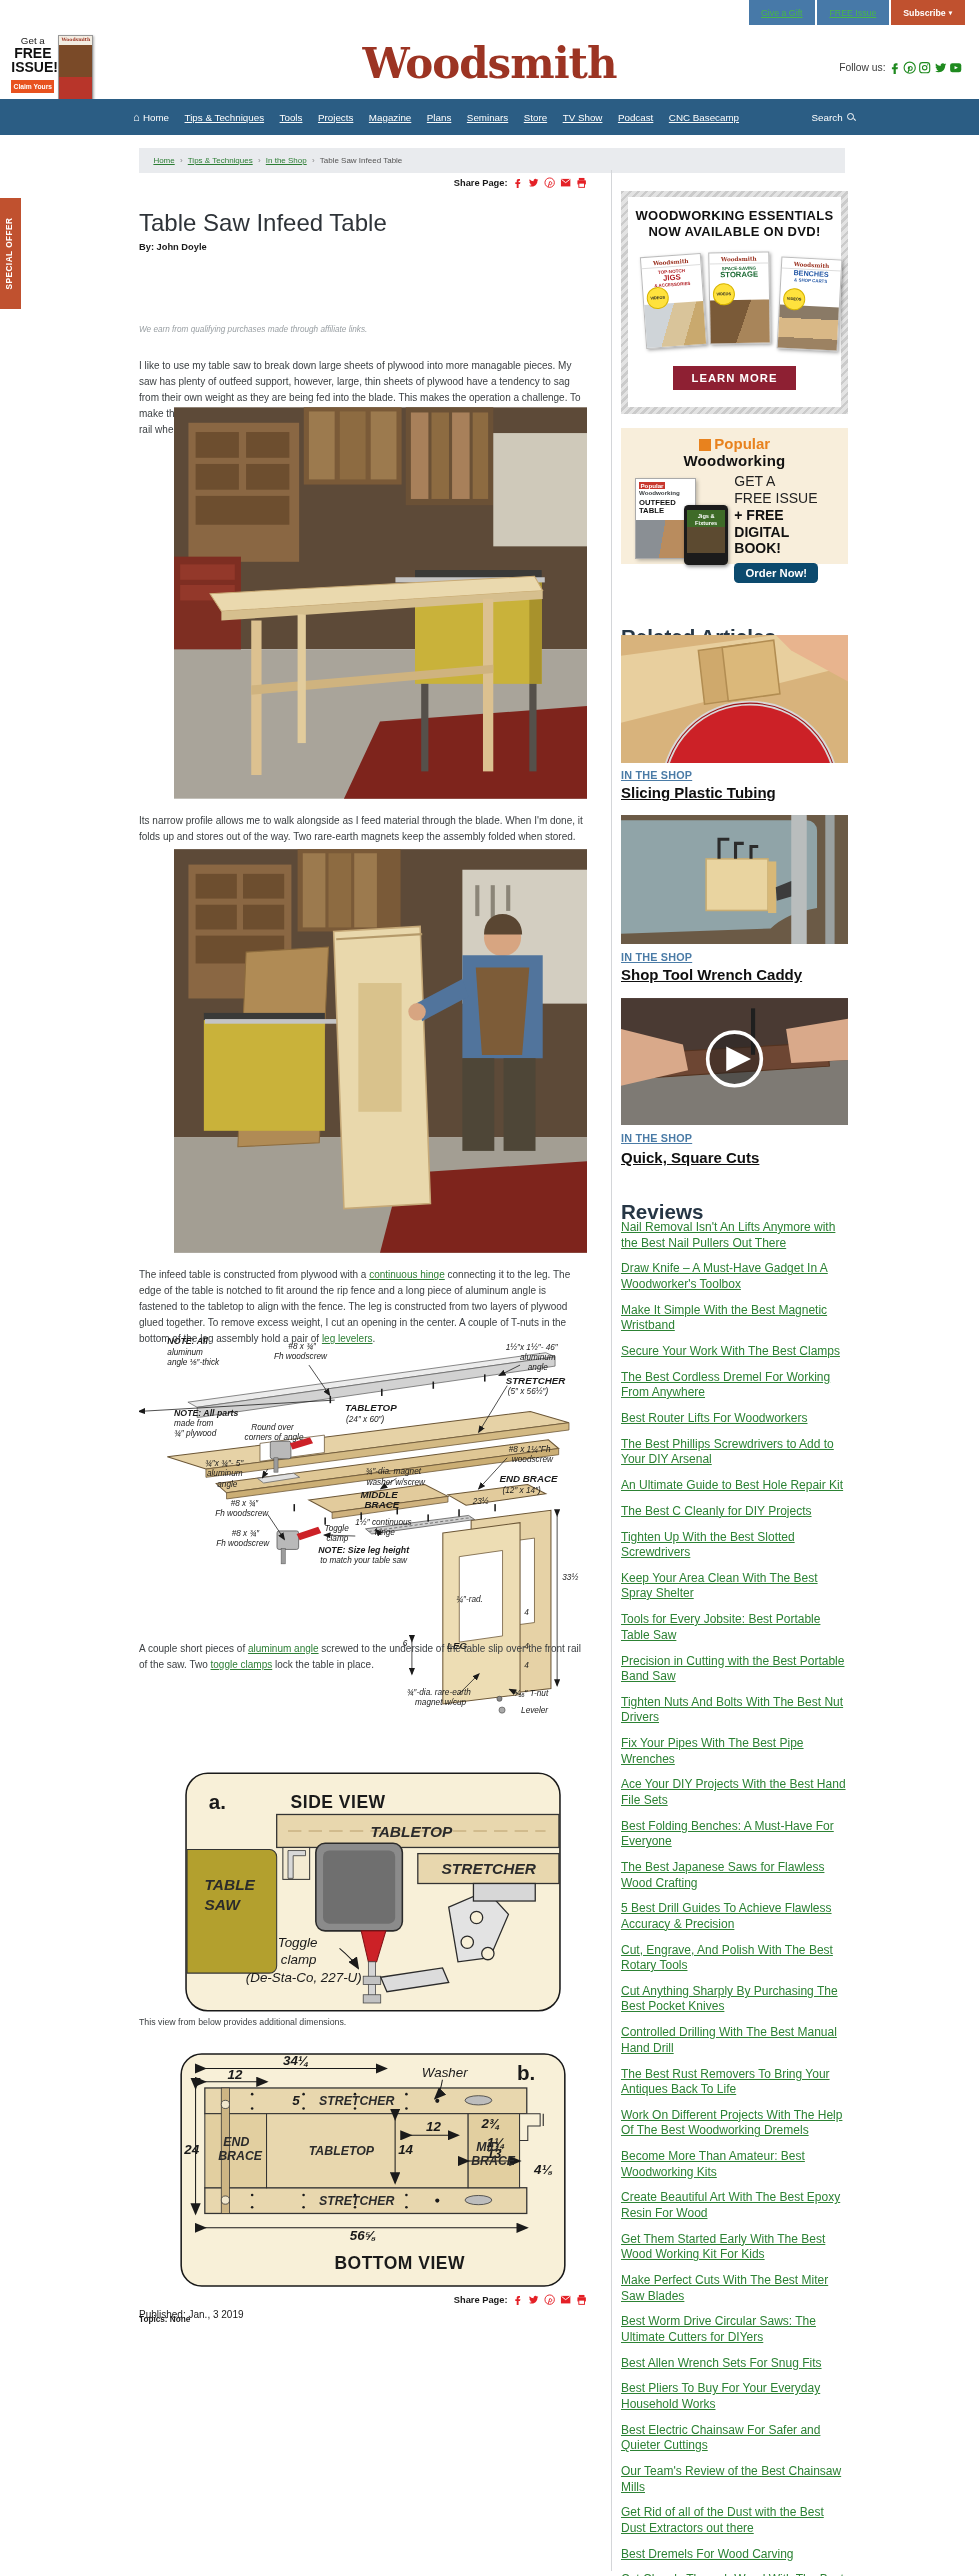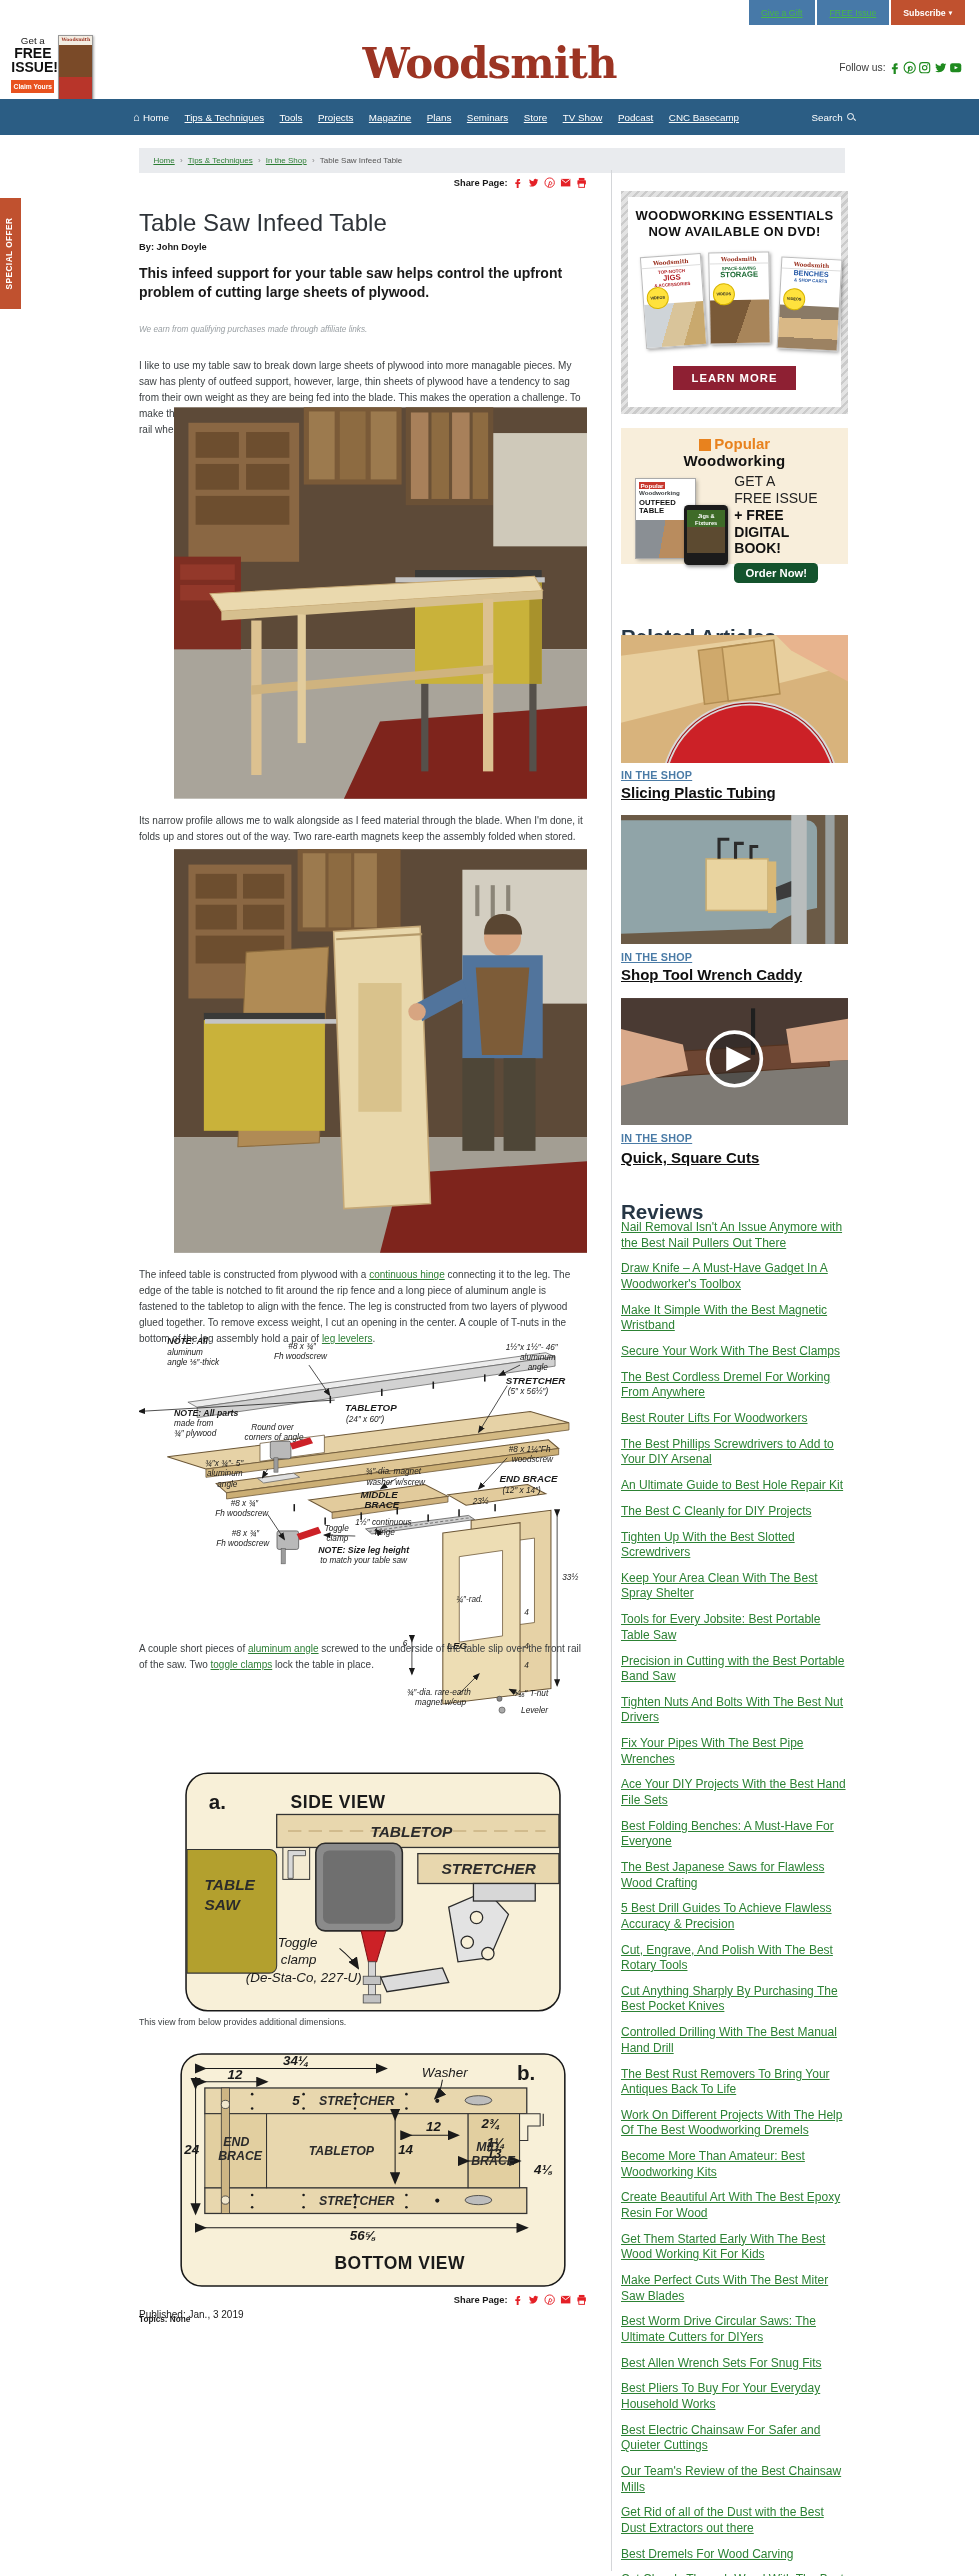--- a/index.html
+++ b/index.html
@@ -115,21 +115,21 @@
   .magcover .mb{font-size:6.2px;font-weight:800;}
   .magcover .mb .red{background:#c8372d;color:#fff;padding:0 1.5px;}
   .magcover .mh{font-size:7.7px;font-weight:800;color:#111;margin-top:3.1px;line-height:8.2px;}
   .magcover .mart{position:absolute;left:0;right:0;bottom:0;height:38px;background:linear-gradient(100deg,#8a8f94 0 45%,#b98c5e 45%);}
   .magcover .mnote{position:absolute;left:2.1px;bottom:30px;font-size:4.1px;color:#b01f24;font-weight:bold;}
   .tablet{position:absolute;left:56px;top:32px;width:44px;height:60px;background:#1b1b1b;border-radius:4.6px;box-shadow:1px 1.5px 3.6px rgba(0,0,0,.4);padding:4.6px 3.1px;box-sizing:border-box;}
   .tablet .screen{width:100%;height:43px;background:linear-gradient(#3e6b28 0 40%,#5c4a30 40%);color:#fff;text-align:center;font-size:5.7px;font-weight:bold;padding-top:3.1px;box-sizing:border-box;line-height:6.7px;}
   .ad2-txt{padding-left:3.1px;}
   .ad2-txt .g1{font-size:14px;color:#222;line-height:17px;}
   .ad2-txt .g2{font-size:14px;color:#111;font-weight:800;line-height:16.5px;}
-  .ordernow{display:inline-block;margin-top:6.2px;background:#14532d;color:#fff;font-weight:800;font-size:11.3px;padding:4.1px 11.3px;border-radius:4.6px;}
+  .ordernow{display:inline-block;margin-top:6.2px;background:#0c4a6e;color:#fff;font-weight:800;font-size:11.3px;padding:4.1px 11.3px;border-radius:4.6px;}
   .rel-h{position:absolute;top:435px;font-size:20.6px;font-weight:800;color:#263645;}
   .thumb{position:absolute;left:0;width:227px;overflow:hidden;}
   .cat{position:absolute;left:0;font-size:10.8px;font-weight:800;color:#4a7ba6;text-decoration:underline;letter-spacing:0.2px;}
   .cardtitle{position:absolute;left:0;font-size:15px;font-weight:800;color:#0f0f0f;text-decoration:underline;line-height:17.5px;}
   .rev-h{position:absolute;top:1010px;font-size:20.6px;font-weight:800;color:#263645;}
   .revlist{position:absolute;top:1047px;left:0;width:227px;}
   .revlink{display:block;margin-bottom:10.3px;font-size:12px;line-height:15.5px;color:#2c8234;text-decoration:underline;}
 </style>
 </head>
 <body>
@@ -242,21 +242,20 @@
         </svg></span>
     <span class="sicon"><svg viewBox="0 0 24 24" fill="currentColor">
           <path d="M6 2h12v5H6z"></path>
           <rect x="3" y="7" width="18" height="9" rx="1"></rect>
           <rect x="6" y="13" width="12" height="9" fill="#fff" stroke="currentColor" stroke-width="2"></rect>
         </svg></span>
   </div>
 
   <h1 class="h1">Table Saw Infeed Table</h1>
   <div class="byline">By: John Doyle</div>
-  <div class="subtitle">This infeed support for your table saw helps control the upfront problem of cutting large sheets of plywood.</div>
   <div class="affiliate">We earn from qualifying purchases made through affiliate links.</div>
 
   <p class="para p1">I like to use my table saw to break down large sheets of plywood into more managable pieces. My saw has plenty of outfeed support, however, large, thin sheets of plywood have a tendency to sag from their own weight as they are being fed into the blade. This makes the operation a challenge. To make this operation safer, I designed this infeed table. The table is easy to attach to my saw's fence rail when I need to cut a sheet of plywood.</p>
 
   <div class="photo photo1">
     <svg width="413" height="392" viewBox="0 0 802 760">
       <rect width="802" height="470" fill="#5d4a38"></rect>
       <rect x="0" y="0" width="802" height="470" fill="url(#wgrad)" opacity="0"></rect>
       <rect x="28" y="30" width="215" height="270" fill="#8a6743"></rect>
       <rect x="42" y="48" width="84" height="50" fill="#6d4e2f"></rect>
@@ -717,21 +716,21 @@
       <polygon points="204,94 252,118 204,142" fill="#fff"></polygon>
     </svg>
   </a>
   <a class="cat" style="top:959px;">IN THE SHOP</a>
   <a class="cardtitle" style="top:976px;">Quick, Square Cuts</a>
 
   <h2 class="rev-h">Reviews</h2>
 
   <div class="revlist">
 
-  <a class="revlink">Nail Removal Isn't An Issue Anymore with the Best Nail Pullers Out There</a>
+  <a class="revlink">Nail Removal Isn't An Lifts Anymore with the Best Nail Pullers Out There</a>
       <a class="revlink">Draw Knife – A Must-Have Gadget In A Woodworker's Toolbox</a>
       <a class="revlink">Make It Simple With the Best Magnetic Wristband</a>
       <a class="revlink">Secure Your Work With The Best Clamps</a>
       <a class="revlink">The Best Cordless Dremel For Working From Anywhere</a>
       <a class="revlink">Best Router Lifts For Woodworkers</a>
       <a class="revlink">The Best Phillips Screwdrivers to Add to Your DIY Arsenal</a>
       <a class="revlink">An Ultimate Guide to Best Hole Repair Kit</a>
       <a class="revlink">The Best C Cleanly for DIY Projects</a>
       <a class="revlink">Tighten Up With the Best Slotted Screwdrivers</a>
       <a class="revlink">Keep Your Area Clean With The Best Spray Shelter</a>

